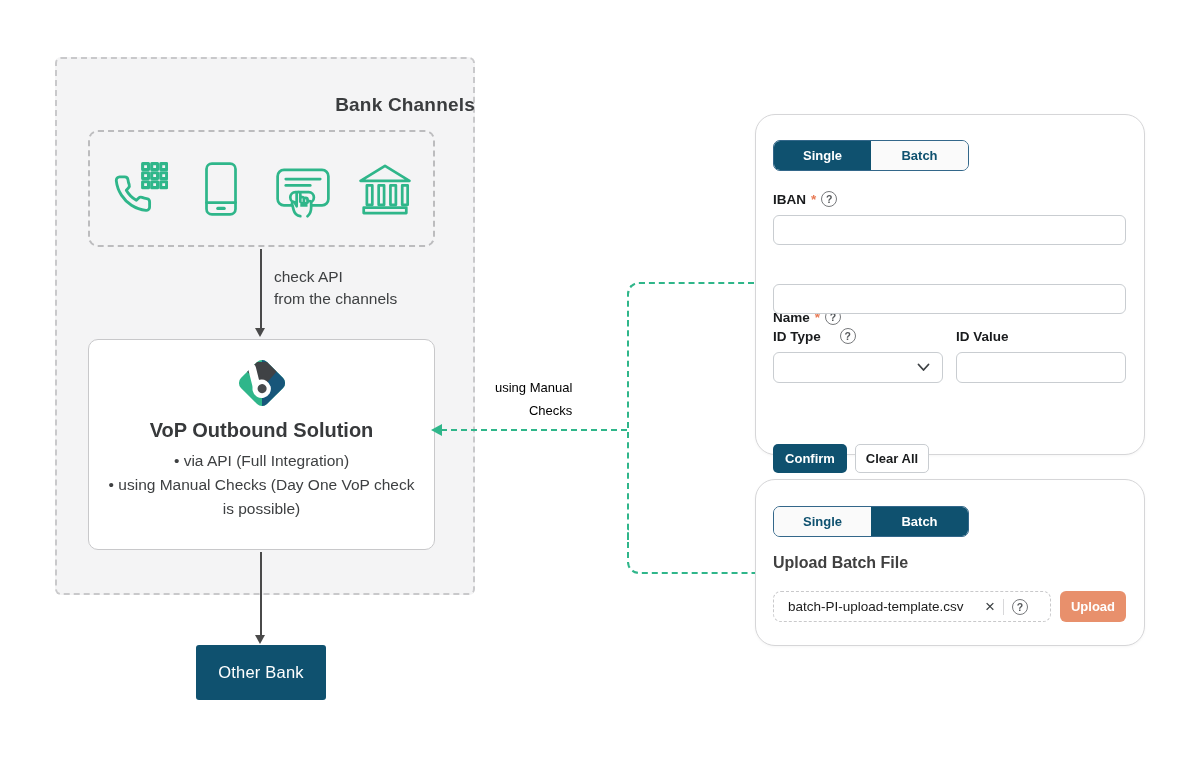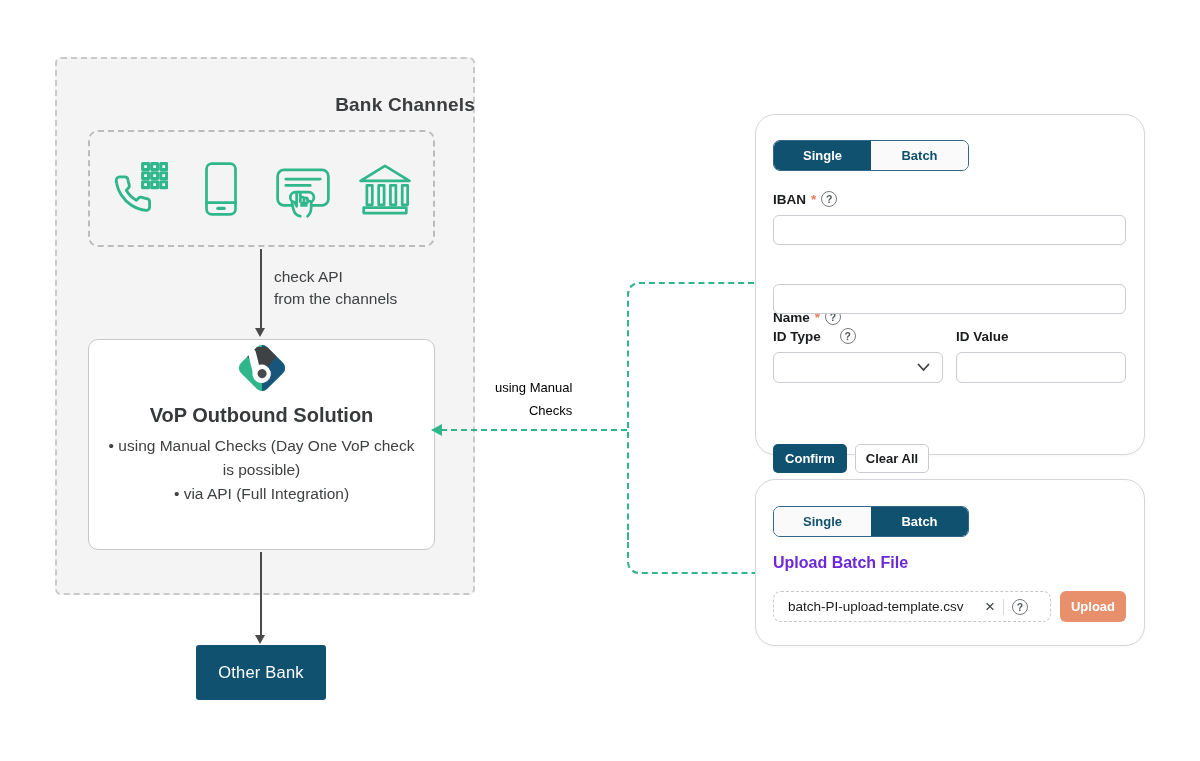--- a/index.html
+++ b/index.html
@@ -32,21 +32,21 @@
     border-left:5.5px solid transparent; border-right:5.5px solid transparent;
     border-top:9px solid #4a4a4a;
   }
   .api-label {
     position:absolute; left:274px; top:266px; font-size:15.5px; line-height:22px; color:#3e4042;
   }
 
   .vop-box {
     position:absolute; left:88px; top:339px; width:347px; height:211px;
     background:#ffffff; border:1.5px solid #c8c8ca; border-radius:10px;
-    display:flex; flex-direction:column; align-items:center; 
+    display:flex; flex-direction:column; align-items:center; padding-top:15px;
   }
   .vop-logo { width:56px; height:56px; }
   .vop-title { margin-top:8px; font-size:20px; font-weight:700; color:#37393b; }
   .vop-bullets { margin-top:7px; width:312px; list-style:none; text-align:center; }
   .vop-bullets li { font-size:15.5px; line-height:24px; color:#3e4042; }
   .vop-bullets li::before { content:"•\00a0 "; }
 
   .other-bank {
     position:absolute; left:196px; top:645px; width:130px; height:55px;
     background:#0f516f; border-radius:3px; color:#ffffff;
@@ -112,21 +112,21 @@
   }
   .btn {
     position:absolute; height:29px; border-radius:5px; font-size:13px; font-weight:700;
     display:flex; align-items:center; justify-content:center; cursor:pointer; border:none;
     font-family:"Liberation Sans", sans-serif;
     margin-top:40px;
   }
   .btn-primary { background:#0f516f; color:#ffffff; }
   .btn-secondary { background:#ffffff; color:#191b1d; border:1px solid #c9cdd1; }
 
-  .ubf-heading { position:absolute; left:17px; top:74px; font-size:16px; font-weight:800; color:#6d28d9; }
+  .ubf-heading { position:absolute; left:17px; top:74px; font-size:16px; font-weight:800; color:#404040; }
   .filebox {
     position:absolute; left:17px; top:111px; width:278px; height:31px;
     border:1.5px dashed #c9c9cb; border-radius:8px; background:#ffffff;
     display:flex; align-items:center; padding:0 22px 0 14px; gap:8px; cursor:pointer;
   }
   .filename { flex:1; font-size:13.5px; color:#1c1c1c; white-space:nowrap; overflow:hidden; }
   .close-x { font-size:17px; color:#3c4043; line-height:1; cursor:pointer; }
   .vdivider { width:1px; height:16px; background:#d8d8da; }
   .btn-upload {
     position:absolute; left:304px; top:111px; width:66px; height:31px;
@@ -211,22 +211,22 @@
         <polygon points="33,37 4,8 58,8" fill="#3f4245"></polygon>
       </g>
       <g transform="rotate(-14 32 38)">
         <line x1="26.5" y1="13" x2="26.5" y2="36" stroke="#ffffff" stroke-width="9" stroke-linecap="round"></line>
         <circle cx="31.5" cy="38.5" r="10.5" fill="#ffffff"></circle>
         <circle cx="32" cy="38.5" r="5.2" fill="#474a4d"></circle>
       </g>
     </svg>
     <div class="vop-title">VoP Outbound Solution</div>
     <ul class="vop-bullets">
+      <li>via API (Full Integration)</li>
       <li>using Manual Checks (Day One VoP check is possible)</li>
-      <li>via API (Full Integration)</li>
     </ul>
   </div>
 
   <div class="v-arrow" style="left:260px; top:552px; height:83px;"></div>
   <div class="arrow-head-down" style="left:255px; top:635px;"></div>
 
   <div class="other-bank">
     <span>Other Bank</span>
   </div>
 

